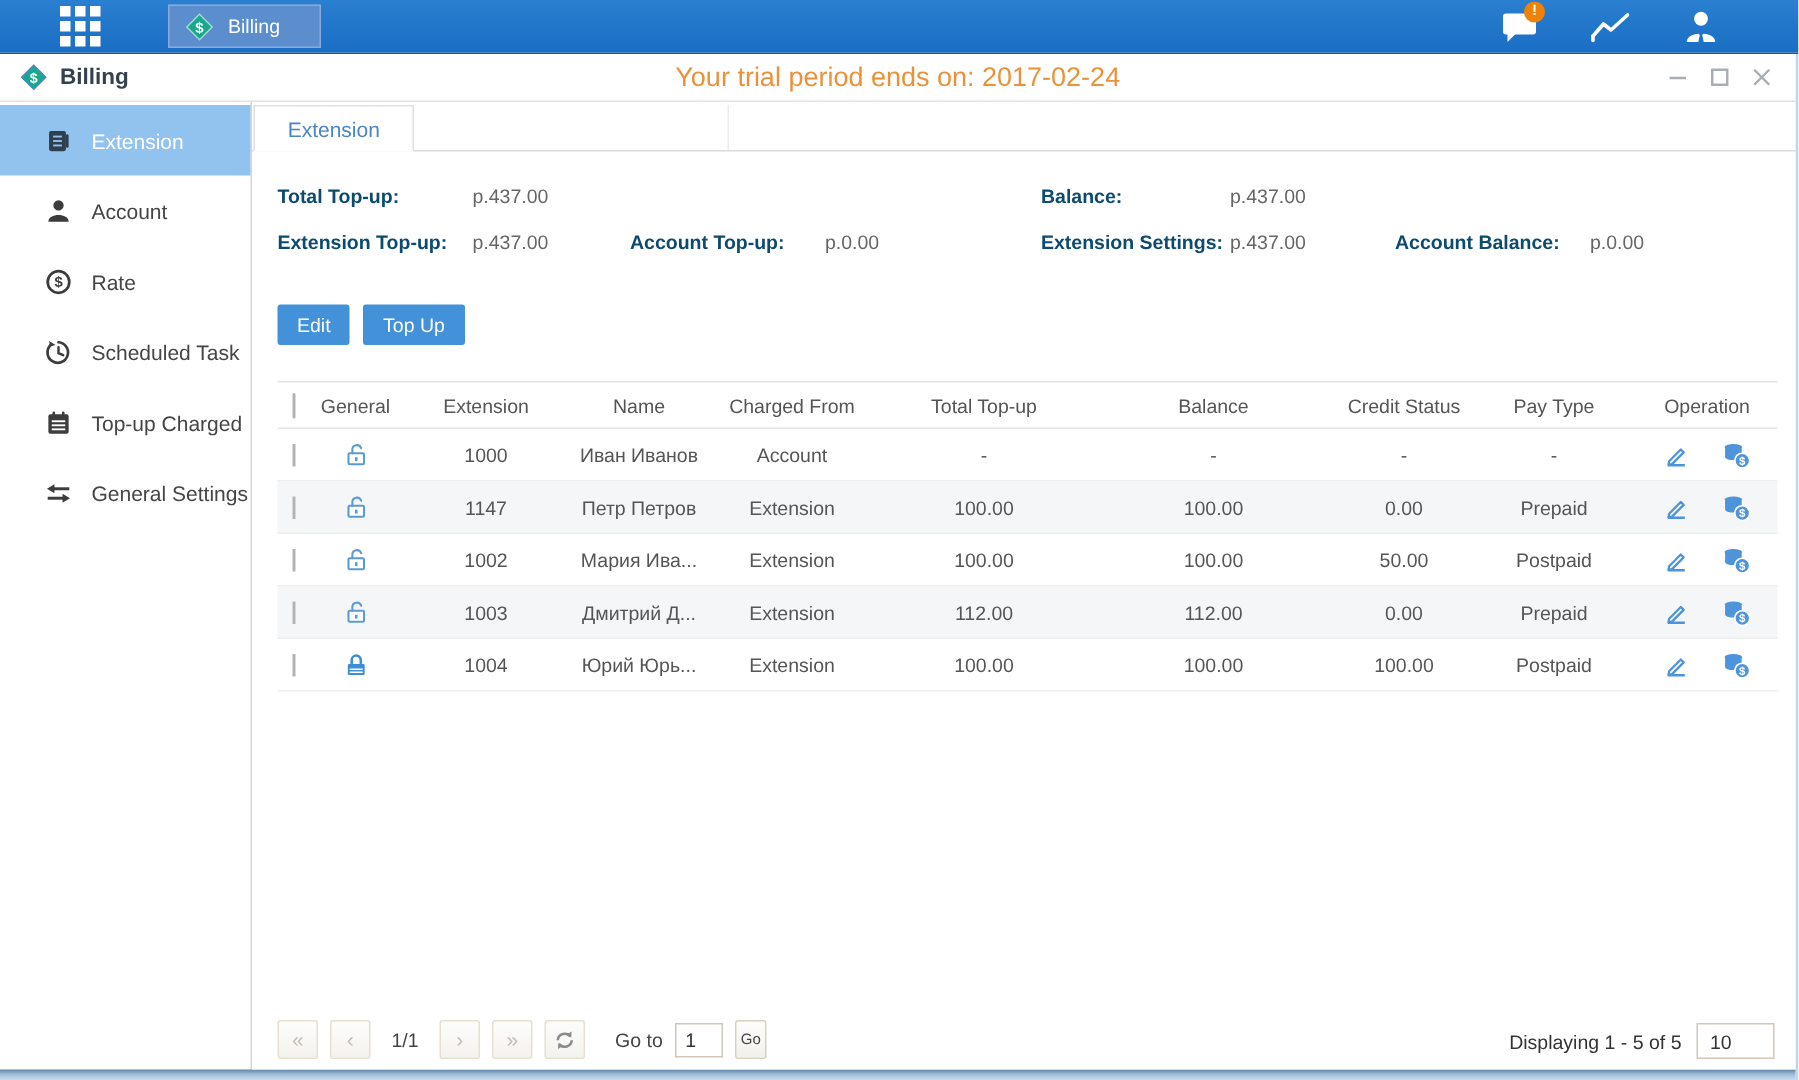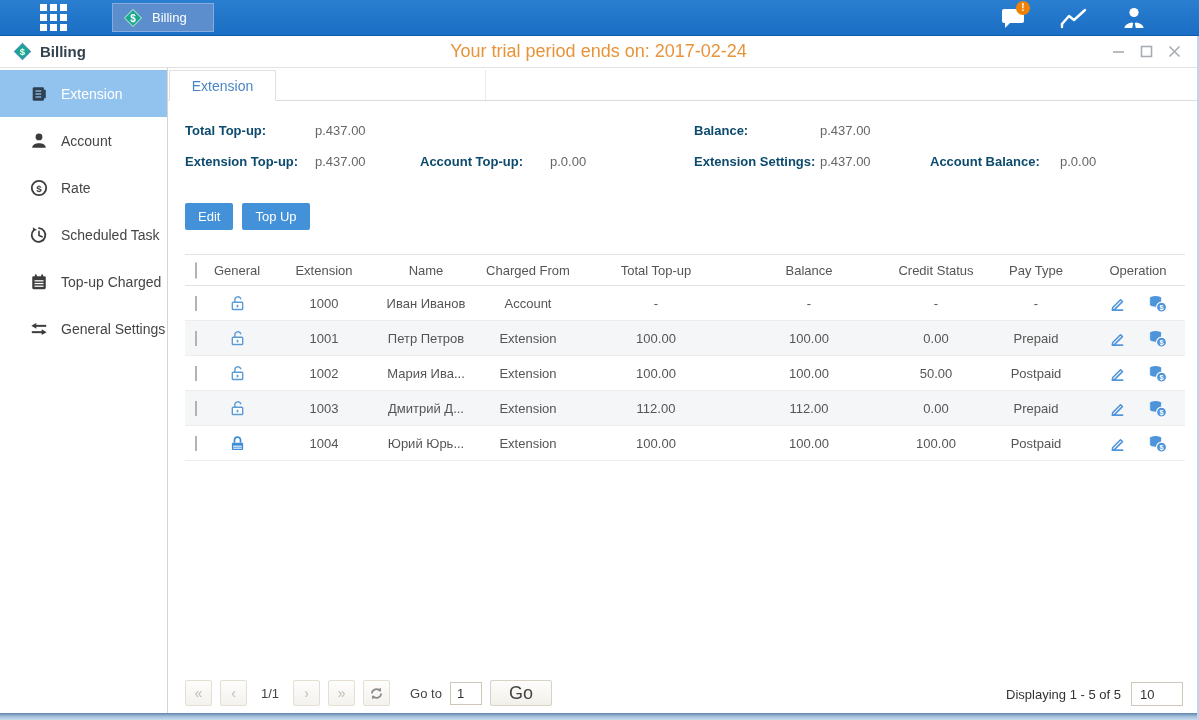--- a/index.html
+++ b/index.html
@@ -80,22 +80,22 @@
 
   
   .pager { position:absolute; left:17px; bottom:7px; display:flex; align-items:center; gap:8px;
     font-size:13px; color:#444; }
   .pbtn { width:27px; height:26px; background:linear-gradient(#fdfdfc,#f4f2ee);
     border:1px solid #e5dfd2; border-radius:2px; color:#c3bcb0; font-size:14px;
     display:flex; align-items:center; justify-content:center; cursor:pointer; }
   .pageno { padding:0 6px; }
   .goto-input { width:32px; height:23px; border:1px solid #cfc8ba; font-size:13px;
     padding-left:6px; color:#333; font-family:inherit; }
-  .gobtn { height:26px; padding:0 18px; background:linear-gradient(#fdfdfc,#f2f0ea);
-    border:1px solid #d8d2c4; border-radius:2px; font-size:18px; color:#444; cursor:pointer;
+  .gobtn { height:26px; padding:0 3px; background:linear-gradient(#fdfdfc,#f2f0ea);
+    border:1px solid #d8d2c4; border-radius:2px; font-size:10px; color:#444; cursor:pointer;
     font-family:inherit; }
   .pager-right { position:absolute; right:14px; bottom:7px; display:flex; align-items:center;
     gap:10px; font-size:13px; color:#333; }
   .select { width:52px; height:24px; border:1px solid #cfc8ba; background:#fff; display:flex;
     align-items:center; cursor:pointer; }
   .select .val { padding-left:8px; flex:1; }
   .select .arr { width:0; height:0; border-left:5px solid transparent; border-right:5px solid transparent;
     border-top:6px solid #9a9archive18a; border-top-color:#9a948a; margin-right:7px; }
 
   .bottom-strip { height:7px; flex:0 0 auto;
@@ -321,21 +321,21 @@
                 <div class="tcell"><span class="cb"></span></div>
                 <div class="tcell">
                   <span class="status-icon unlocked">
                     <svg class="lock-open" width="19" height="19" viewBox="0 0 22 22">
                       <rect x="5" y="9.5" width="12" height="8.5" rx="1" fill="#fff" stroke="#5b9bd5" stroke-width="1.6"></rect>
                       <rect x="10" y="12.5" width="2" height="3" fill="#5b9bd5"></rect>
                       <path d="M8 9.5 V7 A3.5 3.5 0 0 1 14.8 5.6" fill="none" stroke="#5b9bd5" stroke-width="1.6" stroke-linecap="round"></path>
                     </svg>
                   </span>
                 </div>
-                <div class="tcell">1001</div>
+                <div class="tcell">1147</div>
                 <div class="tcell">Петр Петров</div>
                 <div class="tcell">Extension</div>
                 <div class="tcell">100.00</div>
                 <div class="tcell">100.00</div>
                 <div class="tcell">0.00</div>
                 <div class="tcell">Prepaid</div>
                 <div class="tcell">
                   <span class="ops">
                     <span class="op">
                       <svg width="19" height="19" viewBox="0 0 20 20">

